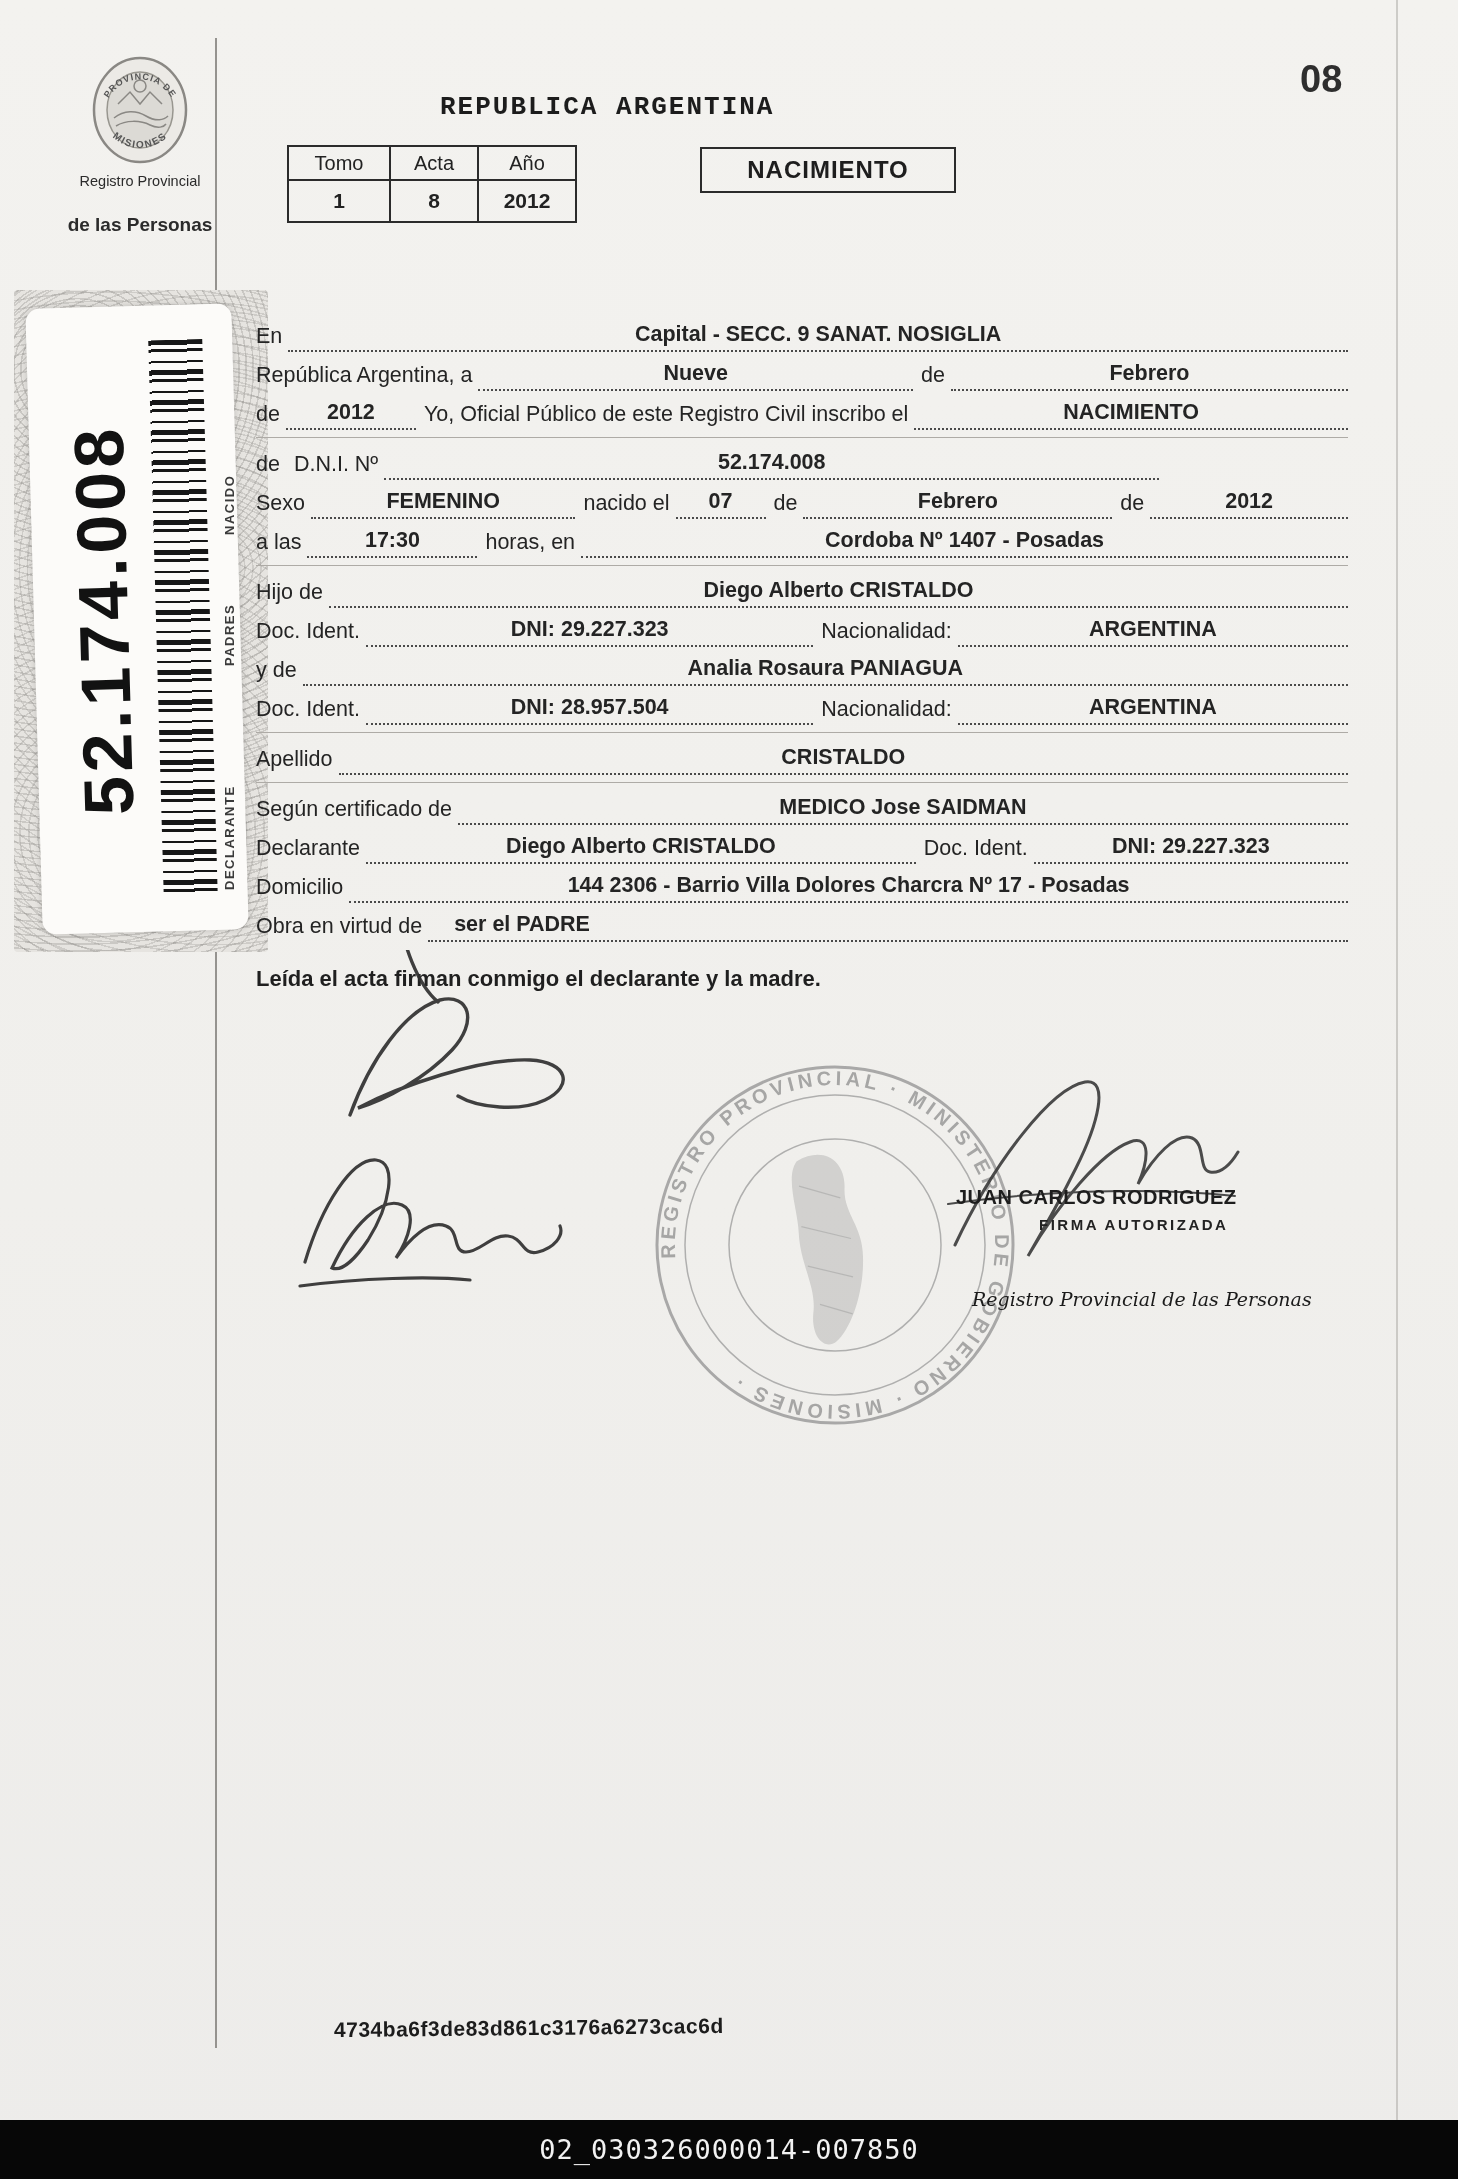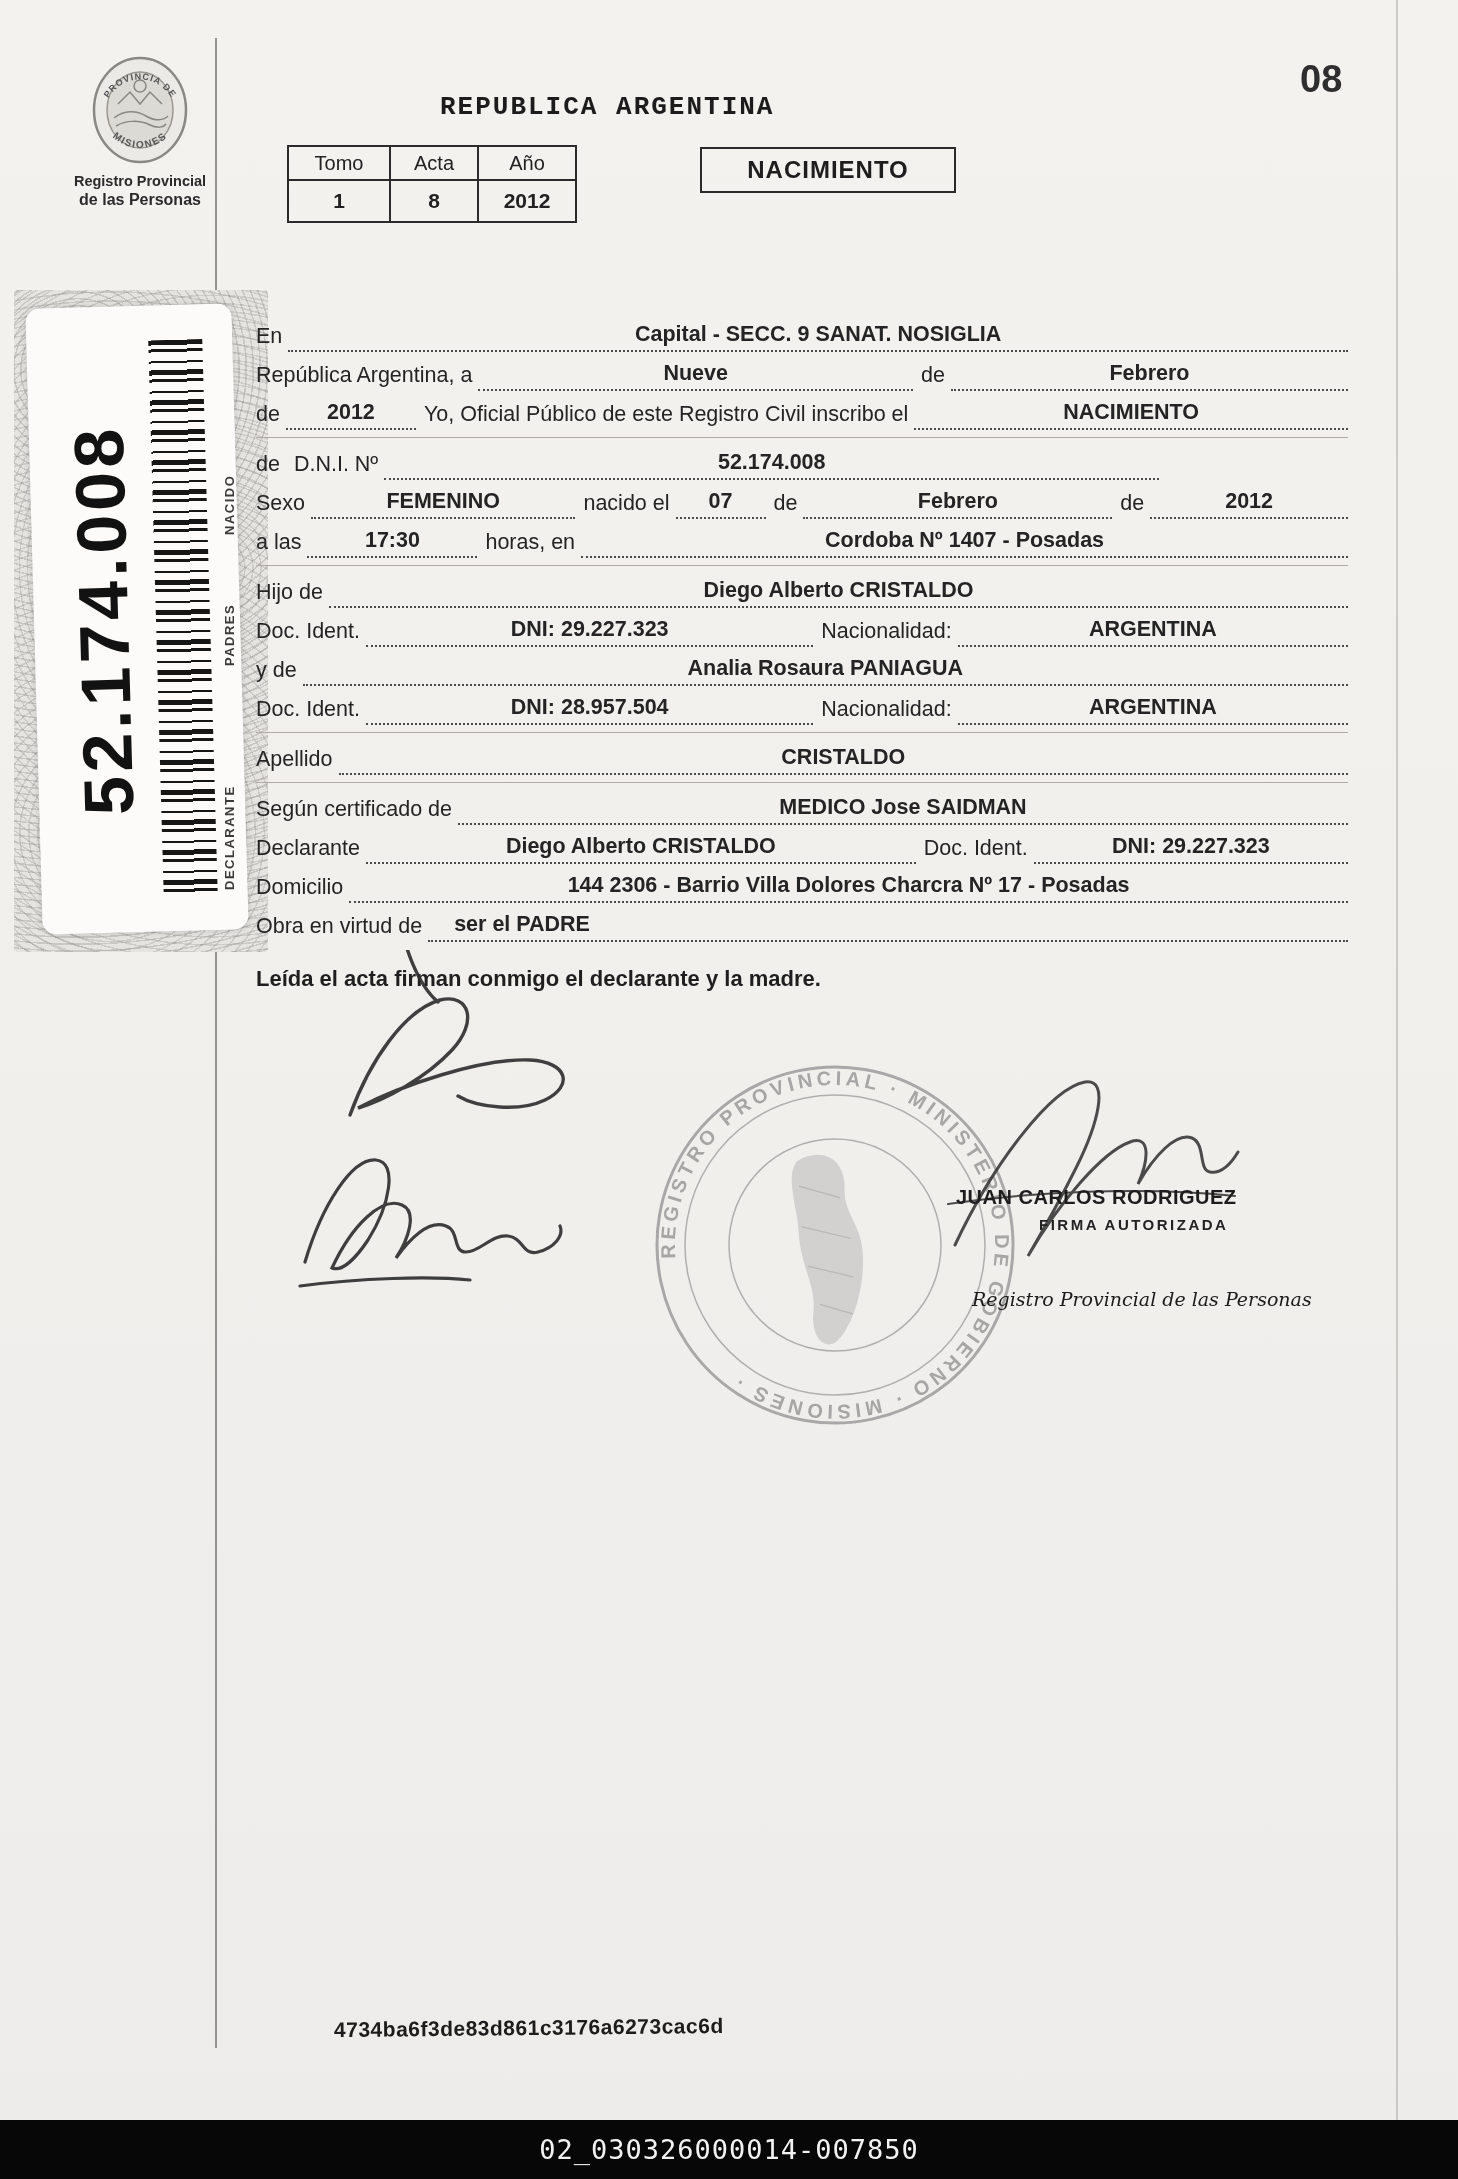--- a/index.html
+++ b/index.html
@@ -17,22 +17,22 @@
   .acta-table td{border:2px solid #2b2b2b;text-align:center;font-size:20px;}
   .acta-table tr.hd td{height:30px;font-weight:400;}
   .acta-table tr.vl td{height:38px;font-weight:700;font-size:21px;}
   .acta-table td.c1{width:98px;} .acta-table td.c2{width:84px;} .acta-table td.c3{width:94px;}
 
   .doc-type-box{position:absolute;left:700px;top:147px;width:252px;height:42px;border:2.5px solid #2b2b2b;
         display:flex;align-items:center;justify-content:center;font-size:24px;font-weight:600;letter-spacing:1px;color:#1e1e1e;}
 
   .emblem{position:absolute;left:84px;top:52px;}
   .registry-name{position:absolute;left:52px;top:172px;width:176px;text-align:center;line-height:1.25;color:#2b2b2b;}
-  .registry-name .l1{font-size:14.5px;font-weight:700;}
-  .registry-name .l2{font-size:16px;font-weight:600;}
+  .registry-name .l1{font-size:14.5px;font-weight:400;}
+  .registry-name .l2{font-size:19px;font-weight:600;margin-top:23px;}
 
   .strip{position:absolute;left:14px;top:290px;width:254px;height:662px;border-radius:4px;
      background:
       repeating-radial-gradient(circle at 25% 12%, rgba(138,136,132,.30) 0 1.5px, rgba(0,0,0,0) 1.5px 7px),
       repeating-radial-gradient(circle at 78% 42%, rgba(138,136,132,.26) 0 1.5px, rgba(0,0,0,0) 1.5px 8px),
       repeating-radial-gradient(circle at 38% 82%, rgba(138,136,132,.26) 0 1.5px, rgba(0,0,0,0) 1.5px 9px),
       #e6e4e0;}
   .barcode-card{position:absolute;left:20px;top:16px;width:206px;height:626px;background:#fcfbf9;border-radius:14px;
       transform:rotate(-1.6deg);box-shadow:0 0 7px rgba(0,0,0,.18);
       display:flex;align-items:center;justify-content:center;gap:12px;}

